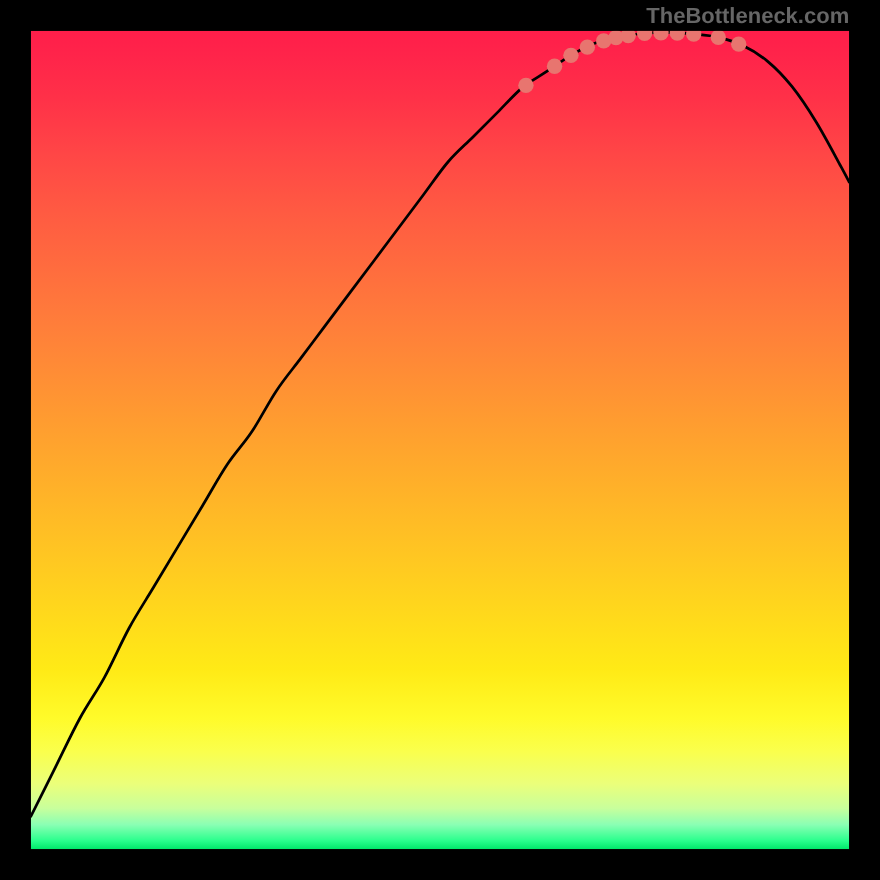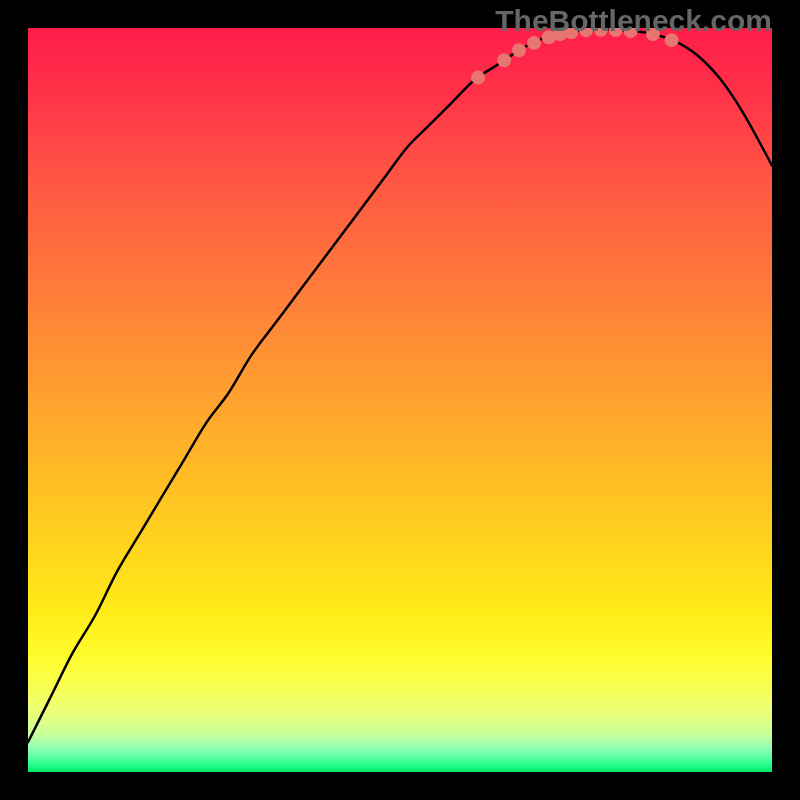--- a/index.html
+++ b/index.html
@@ -9,21 +9,21 @@
     height: 800px;
     background: #000;
     position: relative;
   }
   .watermark {
     position: absolute;
     top: 4px;
     right: 28px;
     color: #666;
     font-family: Arial, sans-serif;
-    font-size: 30px;
+    font-size: 20px;
     font-weight: bold;
     z-index: 10;
   }
   .plot-area {
     position: absolute;
     left: 28px;
     top: 28px;
     width: 744px;
     height: 744px;
     overflow: hidden;

